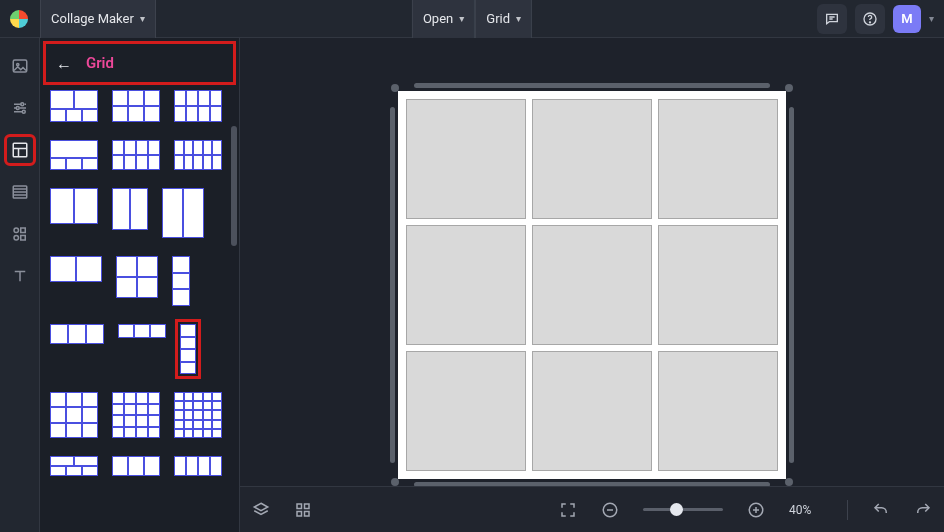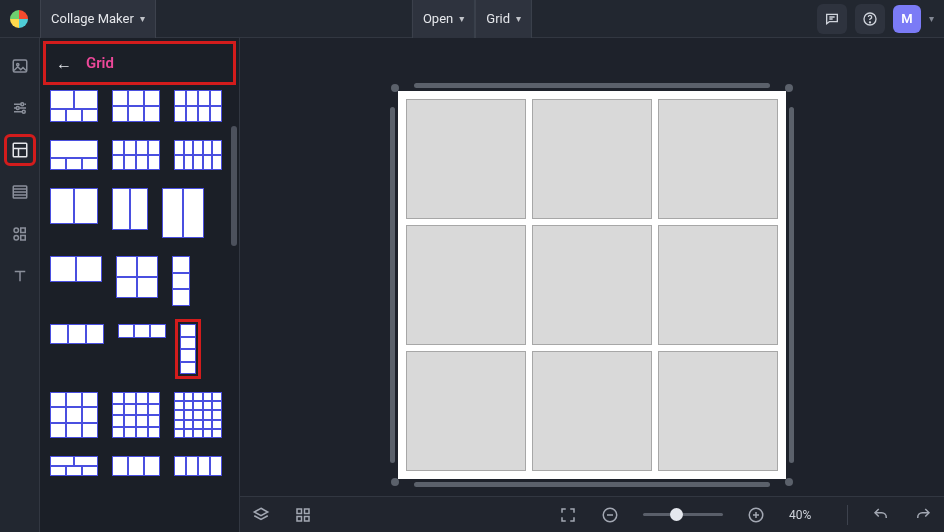--- a/index.html
+++ b/index.html
@@ -172,21 +172,21 @@
   .canvas .ccell {
     flex: 1;
     background: #d9d9d9;
     border: 1px solid #a7a7a7;
   }
   .sel-dot { width: 8px; height: 8px; background: #5b616b; border-radius: 50%; position: absolute; }
   .sel-bar-h { height: 5px; background: #5b616b; border-radius: 3px; position: absolute; }
   .sel-bar-v { width: 5px; background: #5b616b; border-radius: 3px; position: absolute; }
   
   .bottom {
-    height: 36px;
+    height: 46px;
     background: #21252e;
     border-top: 1px solid #323741;
     display: flex; align-items: center;
     padding: 0 12px;
     gap: 24px;
   }
   .bottom .spacer { flex: 1; }
   .bicon { color: #a3a8b3; cursor: pointer; display:flex; align-items:center; justify-content:center; }
   .zoom-track {
     width: 80px; height: 3px; background: #5a5f6a; position: relative; border-radius: 2px;

